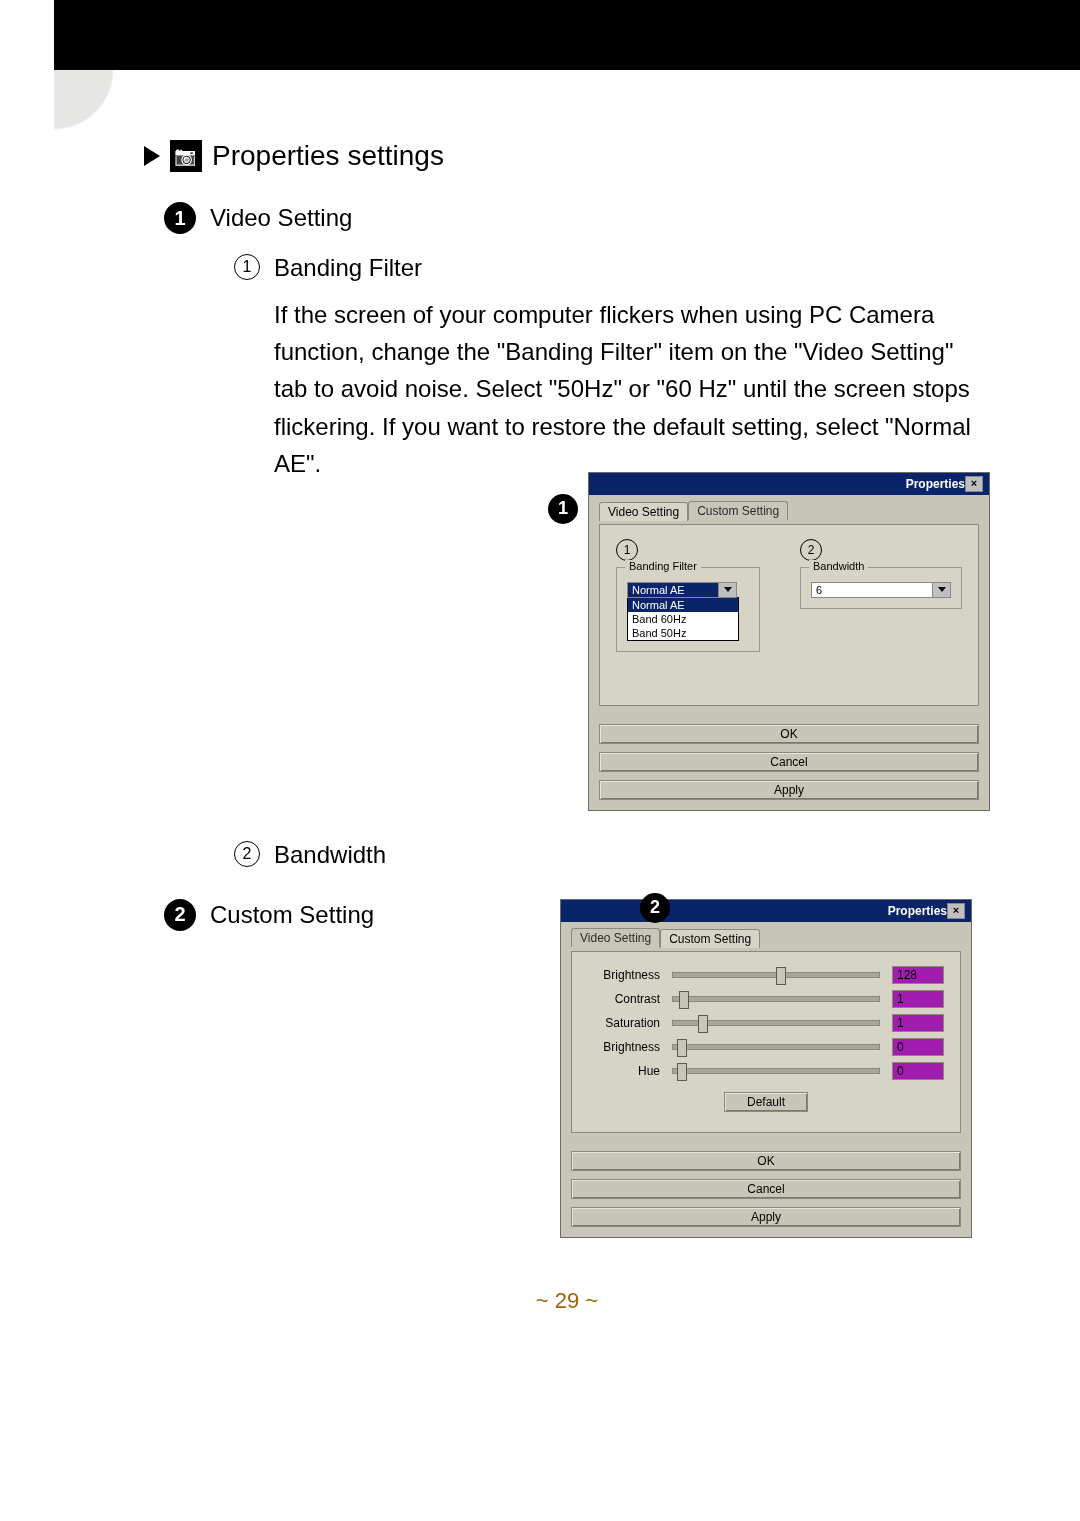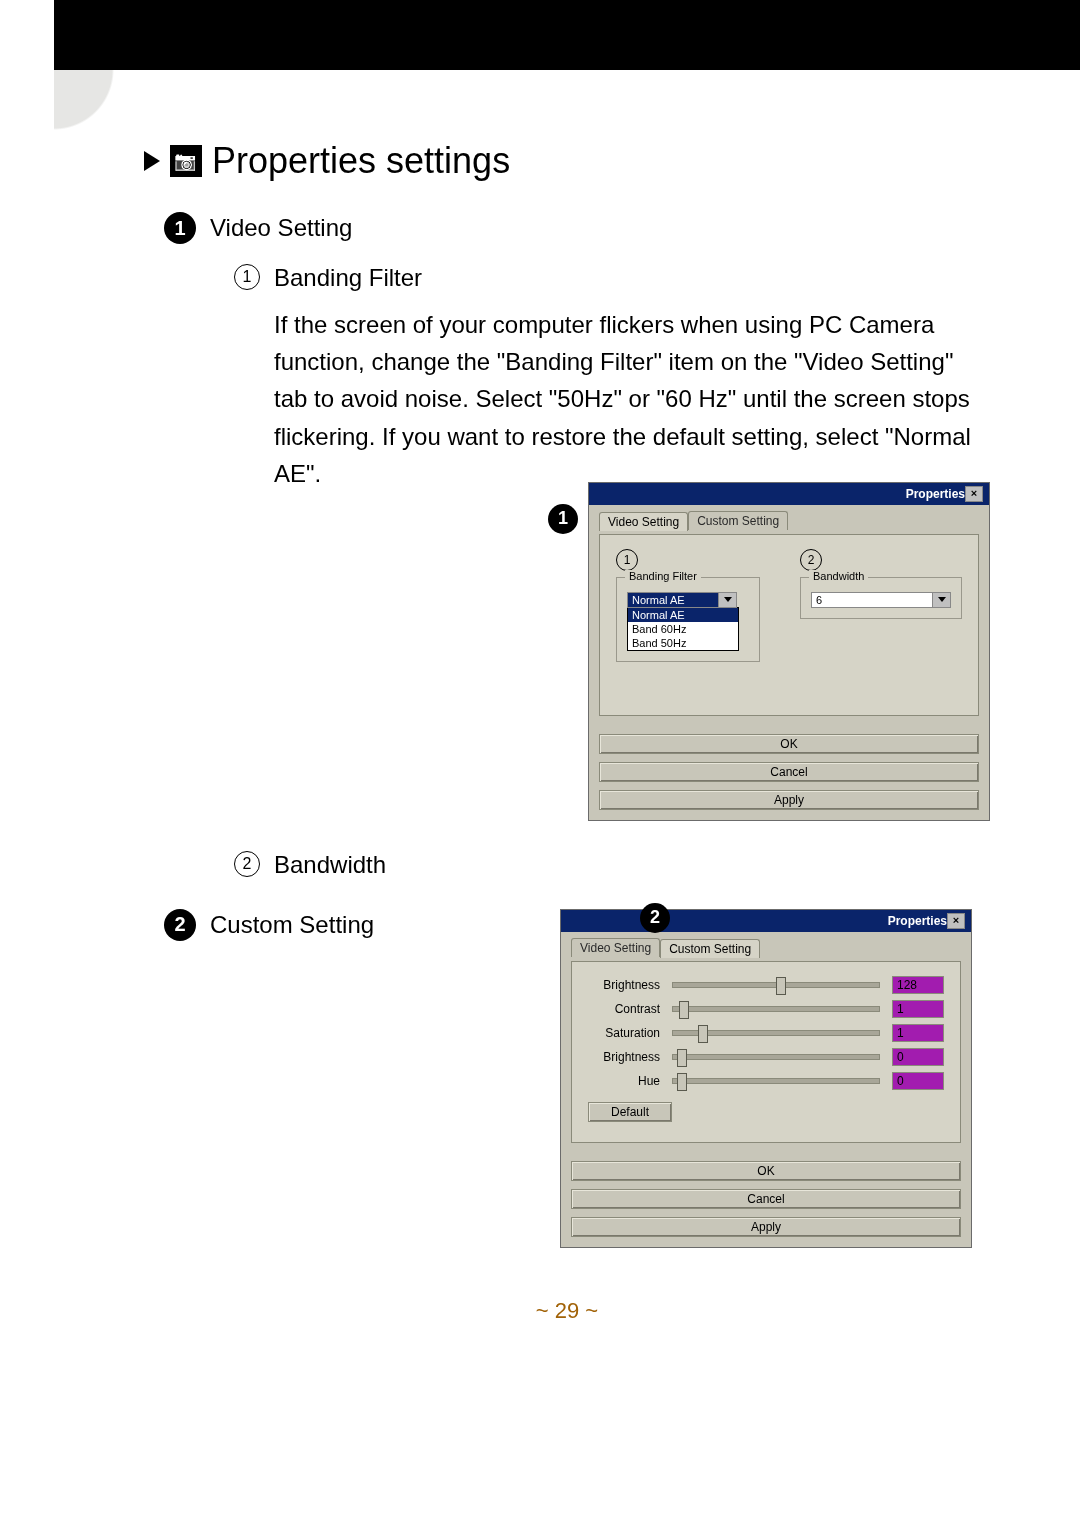--- a/index.html
+++ b/index.html
@@ -49,21 +49,21 @@
   .cam-icon {
     width: 32px; height: 32px;
     background: #000;
     display: inline-flex;
     align-items: center;
     justify-content: center;
     color: #fff;
     font-size: 20px;
   }
   .cam-icon::before { content: "📷"; filter: grayscale(1) brightness(2); font-size:18px; }
-  .section-title { font-size: 36px; }
+  .section-title { font-size: 28px; }
   .item-row { display: flex; gap: 14px; margin-left: 60px; margin-bottom: 10px; }
   .circle-num {
     width: 32px; height: 32px; border-radius: 50%;
     background: #000; color: #fff; font-weight: bold;
     display: inline-flex; align-items: center; justify-content: center;
     font-size: 20px; flex-shrink: 0;
   }
   .item-title { font-size: 24px; padding-top: 2px; }
   .sub-row { display: flex; gap: 14px; margin-left: 130px; margin-top: 20px; }
   .circ-num {
@@ -191,21 +191,21 @@
   .dlg-btn {
     min-width: 58px;
     padding: 2px 12px;
     background: #c8c6b9;
     border: 1px solid #8a8a7a;
     box-shadow: inset 1px 1px 0 #e8e6da, inset -1px -1px 0 #7a786c;
     font-size: 12px;
     text-align: center;
     cursor: pointer;
   }
-  .dlg-btn-center { display:flex; justify-content:flex-start; margin-top:12px;}
+  .dlg-btn-center { display:flex; justify-content:center; margin-top:12px;}
 
   
   .sliders { width: 100%; }
   .slider-row { display: flex; align-items: center; gap: 12px; margin-bottom: 6px; }
   .slider-row .lbl { width: 72px; text-align: right; font-size: 12px; }
   .slider-track {
     flex: 1;
     height: 4px;
     background: #a8a698;
     border: 1px solid #8a8a7a;

